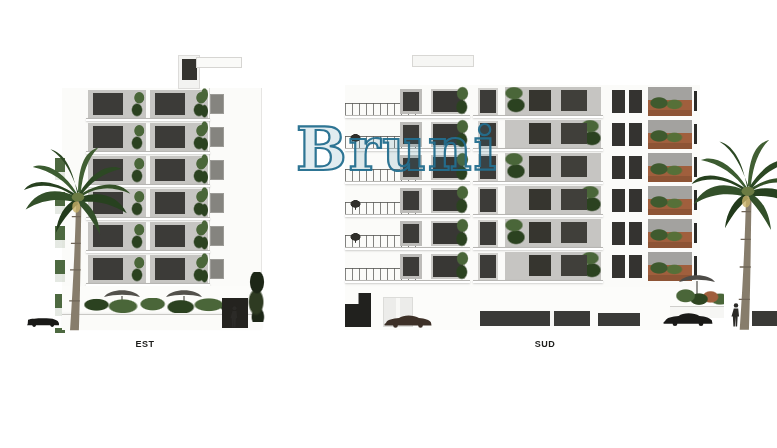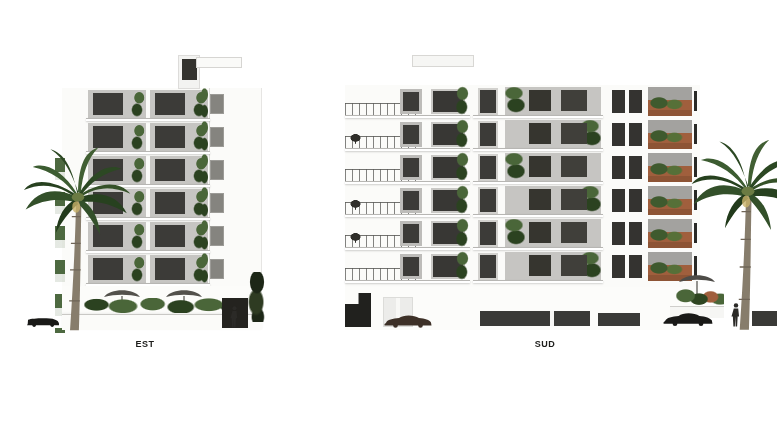--- a/index.html
+++ b/index.html
@@ -395,16 +395,17 @@
     </svg>
 
   <svg id="palm-left" class="palm" viewBox="0 0 130 230">
       <use href="#sym-palm"></use>
     </svg>
   <svg id="palm-right" class="palm" viewBox="0 0 130 230">
       <use href="#sym-palm"></use>
     </svg>
 
   <div id="watermark">
+    <span id="wm-brand">Bruni</span>
   </div>
   <div id="label-est" class="label">EST</div>
   <div id="label-sud" class="label">SUD</div>
 </div>
 
 </body></html>

